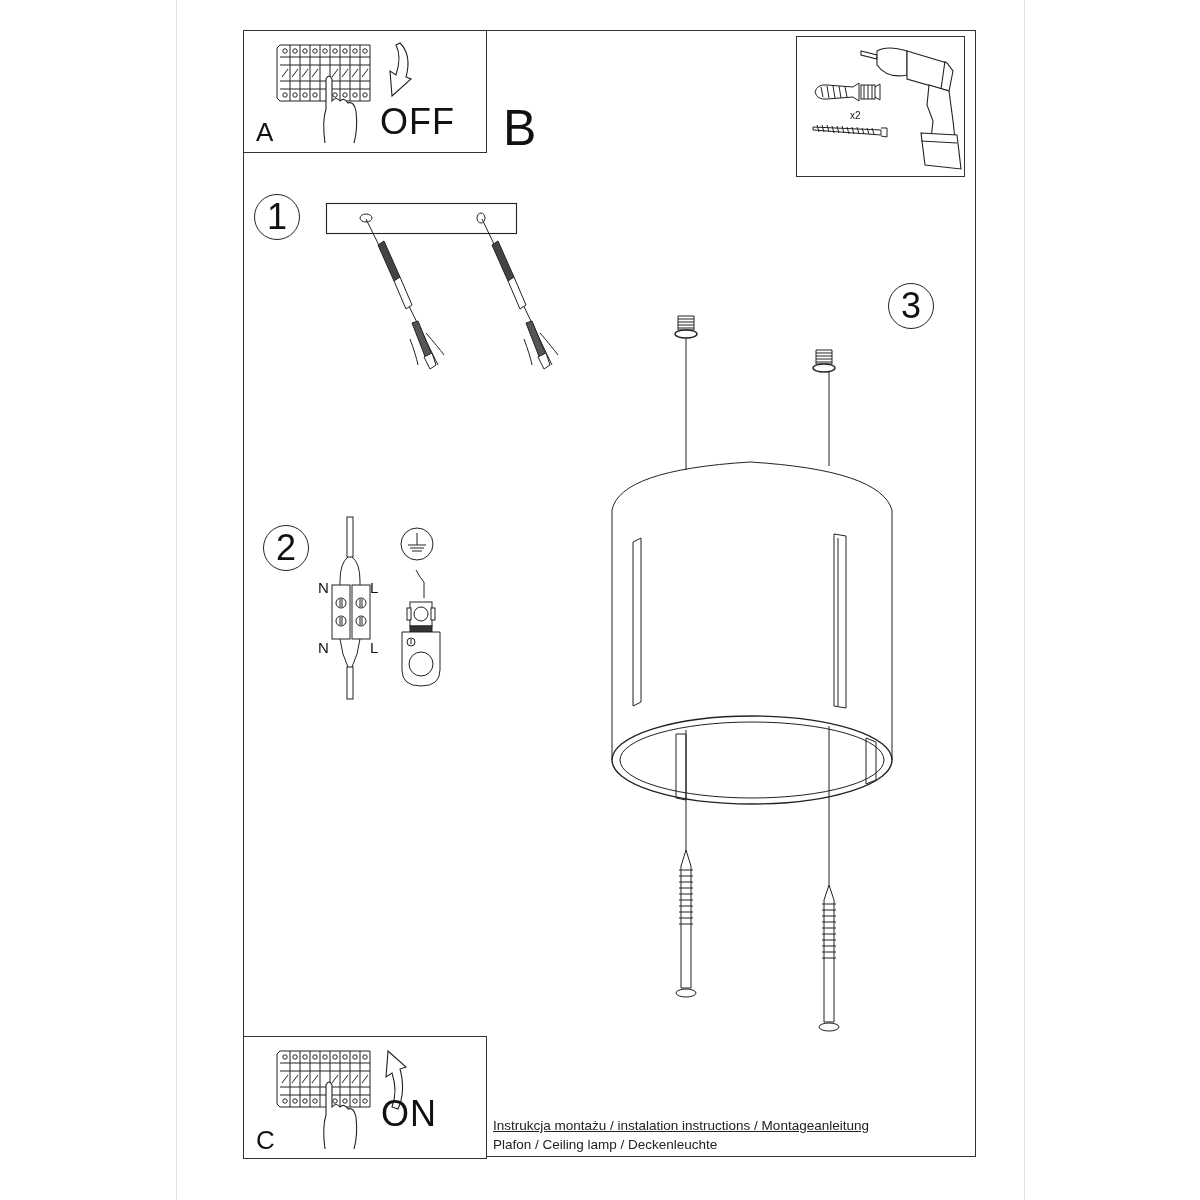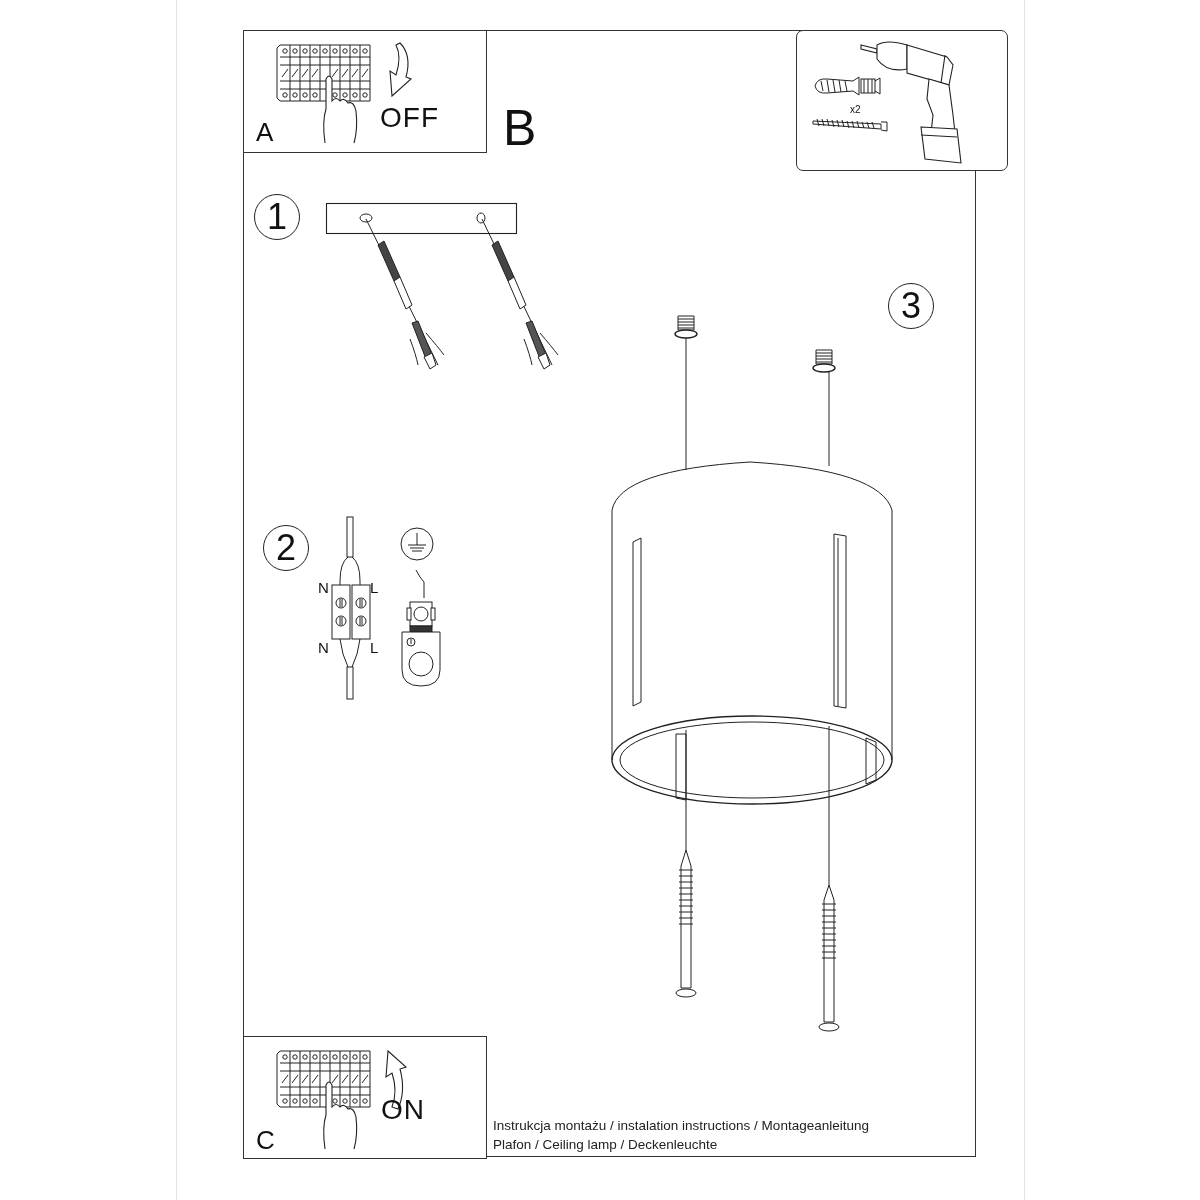--- a/index.html
+++ b/index.html
@@ -4,21 +4,21 @@
 <style>
   html, body { margin: 0; padding: 0; background: #ffffff; }
   body { width: 1200px; height: 1200px; position: relative; overflow: hidden;
          font-family: "Liberation Sans", sans-serif; color: #111; }
   .page-edge { position: absolute; top: 0; bottom: 0; width: 1px; background: #e2e2e2; }
   .frame { position: absolute; left: 243px; top: 30px; width: 733px; height: 1127px;
            border: 1.5px solid #333; box-sizing: border-box; }
   .box { position: absolute; border: 1.5px solid #333; box-sizing: border-box; background: #fff; }
   .letter { position: absolute; font-size: 26px; line-height: 1; }
   .big-letter { position: absolute; font-size: 50px; line-height: 1; }
-  .state { position: absolute; font-size: 28px; line-height: 1; letter-spacing: 1px; }
+  .state { position: absolute; font-size: 36px; line-height: 1; letter-spacing: 1px; }
   .step-num { position: absolute; width: 46px; height: 46px; border: 1.3px solid #222;
               border-radius: 50%; box-sizing: border-box; font-size: 36px; line-height: 44px;
               text-align: center; }
   .caption { position: absolute; left: 493px; font-size: 13.5px; line-height: 1; color: #222; }
   svg { position: absolute; overflow: visible; }
   .wire-lbl { position: absolute; font-size: 15px; line-height: 1; }
   .qty { position: absolute; font-size: 10px; line-height: 1; }
 </style>
 </head>
 <body>
@@ -73,21 +73,21 @@
   </svg>
   <svg style="left:138px; top:10px;" width="40" height="60" viewBox="0 0 40 60">
     <path d="M18 2 Q30 14 24 36 L29 38 L10 55 L8 30 L14 34 Q20 16 14 4 Z" fill="#fff" stroke="#222" stroke-width="1.1"></path>
   </svg>
   <div class="letter" style="left:12px; top:88px;">A</div>
   <div class="state" style="left:136px; top:73px;">OFF</div>
 </div>
 
 <div class="big-letter" style="left:503px; top:103px;">B</div>
 
-<div class="box" style="left:796px; top:30px; width:212px; height:141px;border-radius:7px;">
+<div class="box" style="left:796px; top:36px; width:169px; height:141px;">
   <svg style="left:16px; top:44px;" width="70" height="22" viewBox="0 0 70 22">
     <g fill="none" stroke="#222" stroke-width="1">
       <path d="M2 11 Q4 3 14 4 L40 6 L46 2 L46 20 L40 16 L14 18 Q4 19 2 11 Z" fill="#fff"></path>
       <path d="M8 6 L10 16 M14 5 L16 17 M20 5 L22 17 M26 5 L28 17 M32 6 L34 16"></path>
       <rect x="48" y="4" width="14" height="14" fill="#fff"></rect>
       <path d="M51 4 L51 18 M55 4 L55 18 M59 4 L59 18"></path>
       <path d="M62 6 L67 3 L67 19 L62 16"></path>
     </g>
   </svg>
   <div class="qty" style="left:53px; top:74px;">x2</div>
@@ -276,14 +276,14 @@
   <svg style="left:78px; top:40px;" width="45" height="75" viewBox="0 0 45 75">
     <path d="M3 72 Q0 50 4 38 L4 8 Q7 2 10 8 L10 30 Q14 25 18 30 Q22 26 26 32 Q32 30 34 40 Q36 58 32 72" fill="#fff" stroke="#222" stroke-width="1.1"></path>
   </svg>
   <svg style="left:140px; top:10px;" width="40" height="65" viewBox="0 0 40 65">
     <path d="M14 62 Q22 44 16 22 L22 20 L4 4 L2 30 L8 26 Q14 44 8 60 Z" fill="#fff" stroke="#222" stroke-width="1.1"></path>
   </svg>
   <div class="letter" style="left:12px; top:90px;">C</div>
   <div class="state" style="left:137px; top:59px;">ON</div>
 </div>
 
-<div class="caption" style="top:1119px;">Instrukcja montażu / instalation instructions / Montageanleitung</div>
+<div class="caption" style="top:1119px;text-decoration:underline;">Instrukcja montażu / instalation instructions / Montageanleitung</div>
 <div class="caption" style="top:1138px;text-align:right;">Plafon / Ceiling lamp / Deckenleuchte</div>
 
 </body></html>

